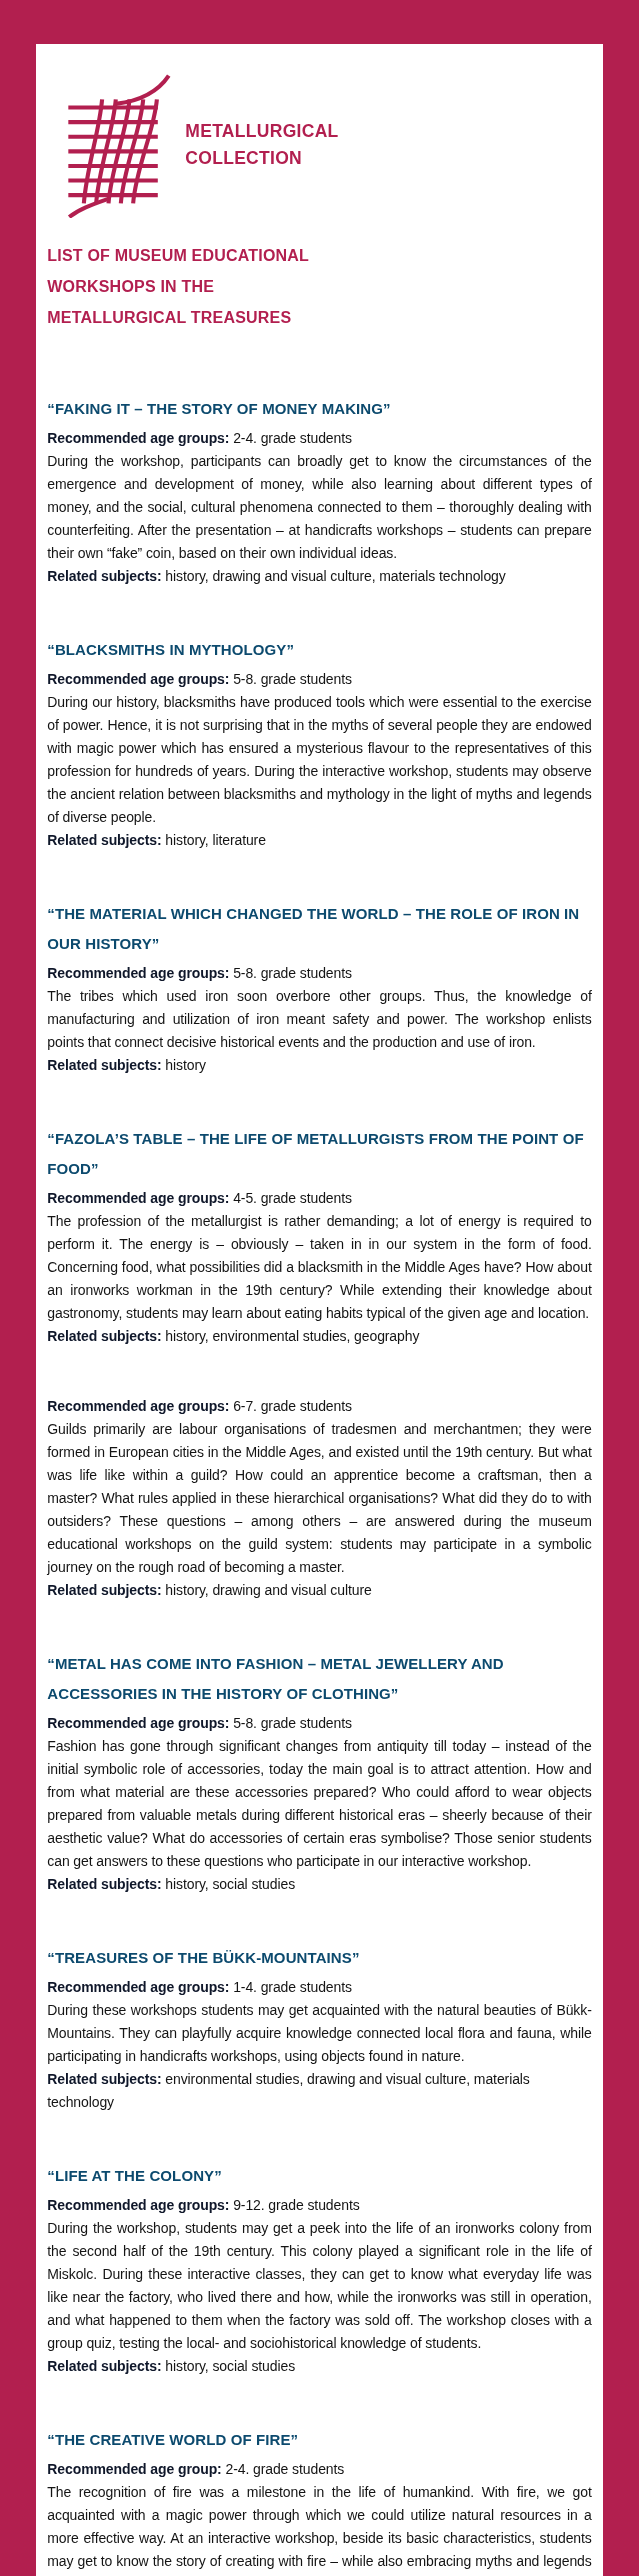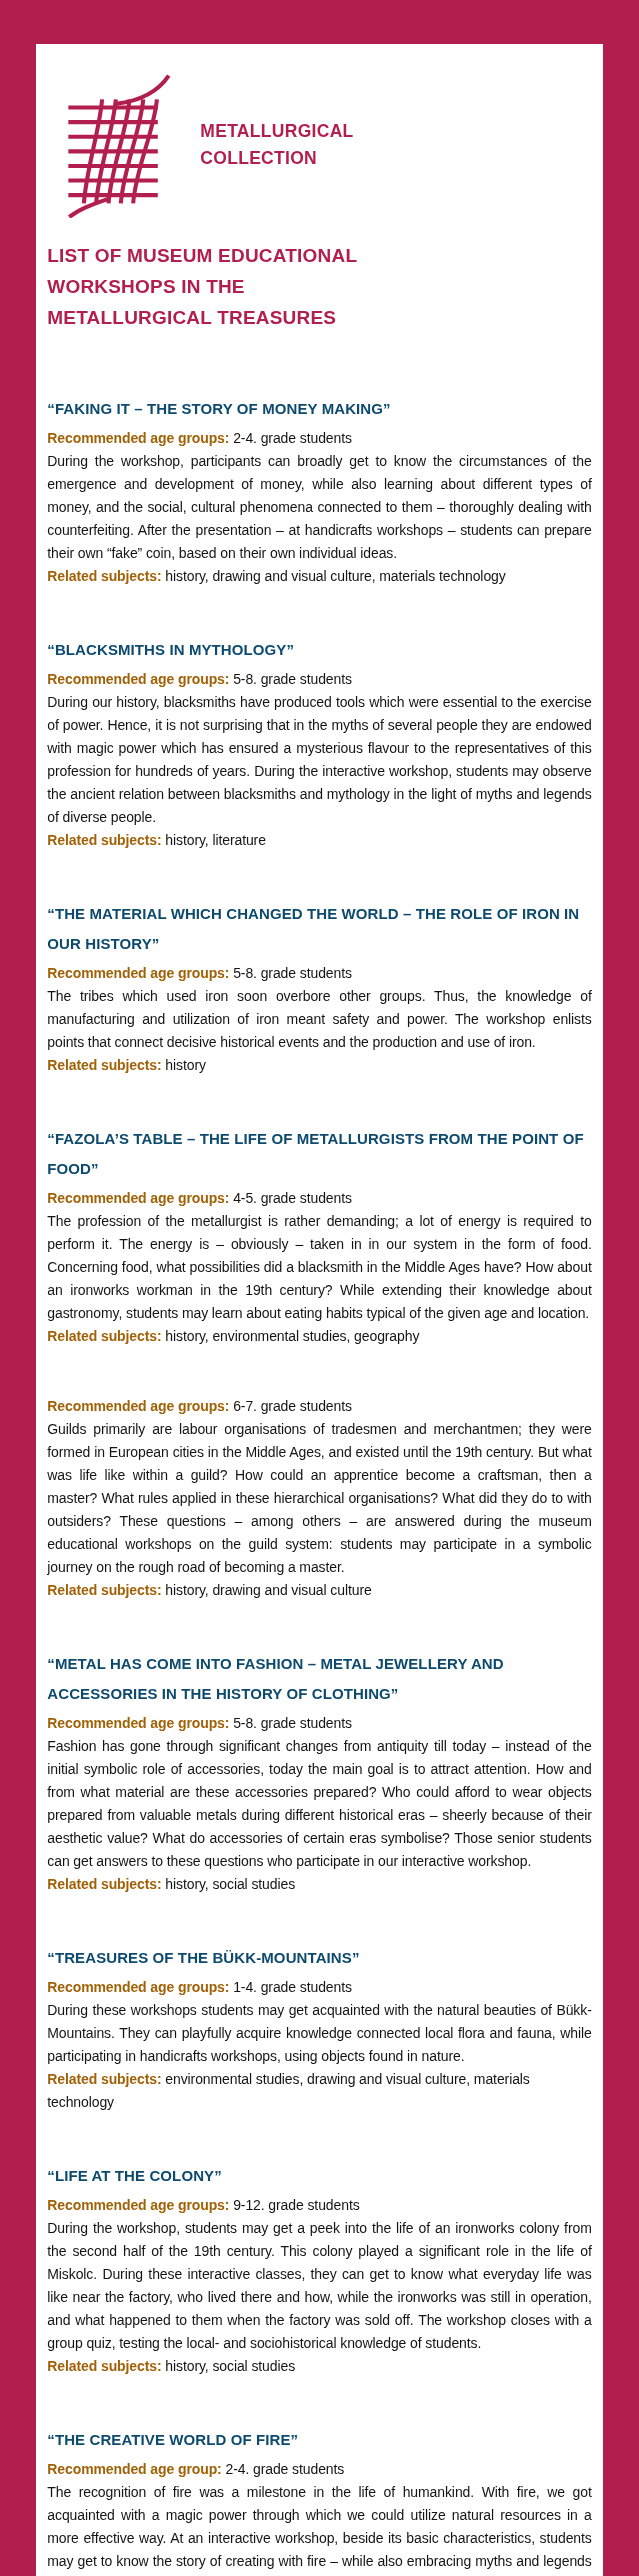--- a/index.html
+++ b/index.html
@@ -13,39 +13,39 @@
     border-style: solid;
     border-color: #B21F4F;
     border-width: 44px 36px 37px 36px;
   }
   .content { padding: 27px 11.3px 20.6px 11.3px; }
 
   
   .brand-header {
     display: flex;
     align-items: center;
-    gap: 28px;
+    gap: 13px;
     padding-left: 19px;
     margin-bottom: 17.5px;
   }
   .logo { flex: 0 0 auto; line-height: 0; }
   .brand-text {
     color: #B21F4F;
     font-weight: 700;
     font-size: 17.5px;
     line-height: 27px;
     letter-spacing: 0.3px;
   }
 
   
   .page-title {
     margin: 21.6px 0 61px 0;
     color: #B21F4F;
     font-weight: 700;
-    font-size: 19px;
+    font-size: 16px;
     line-height: 31px;
     letter-spacing: 0.2px;
   }
 
   
   .workshop { margin: 0 0 47px 0; }
   .workshop:last-child { margin-bottom: 0; }
   .ws-title {
     margin: 0 0 3.1px 0;
     color: #0c4a6e;
@@ -55,21 +55,21 @@
     letter-spacing: 0.1px;
   }
   .ws-age, .ws-body, .ws-related {
     margin: 0;
     color: #141414;
     font-size: 14px;
     line-height: 23px;
     letter-spacing: -0.1px;
   }
   .ws-body { text-align: justify; }
-  .label { color: #a16207; font-weight: 700; }
+  .label { color: #0f172a; font-weight: 700; }
 </style>
 </head>
 <body>
 
 <div class="page">
   <div class="content">
 
     <header class="brand-header">
       <span class="logo">
         <svg width="106" height="147" viewBox="0 0 230 322" fill="none" xmlns="http://www.w3.org/2000/svg">

